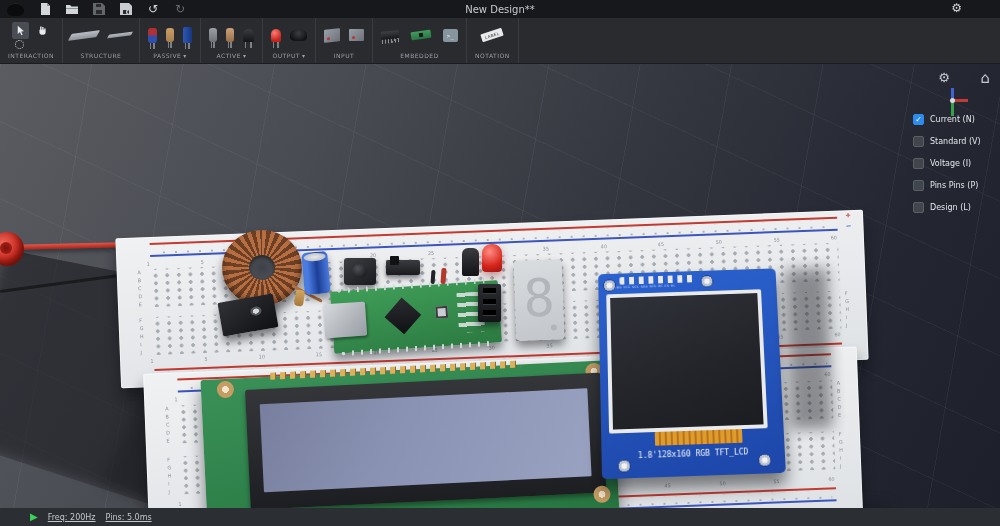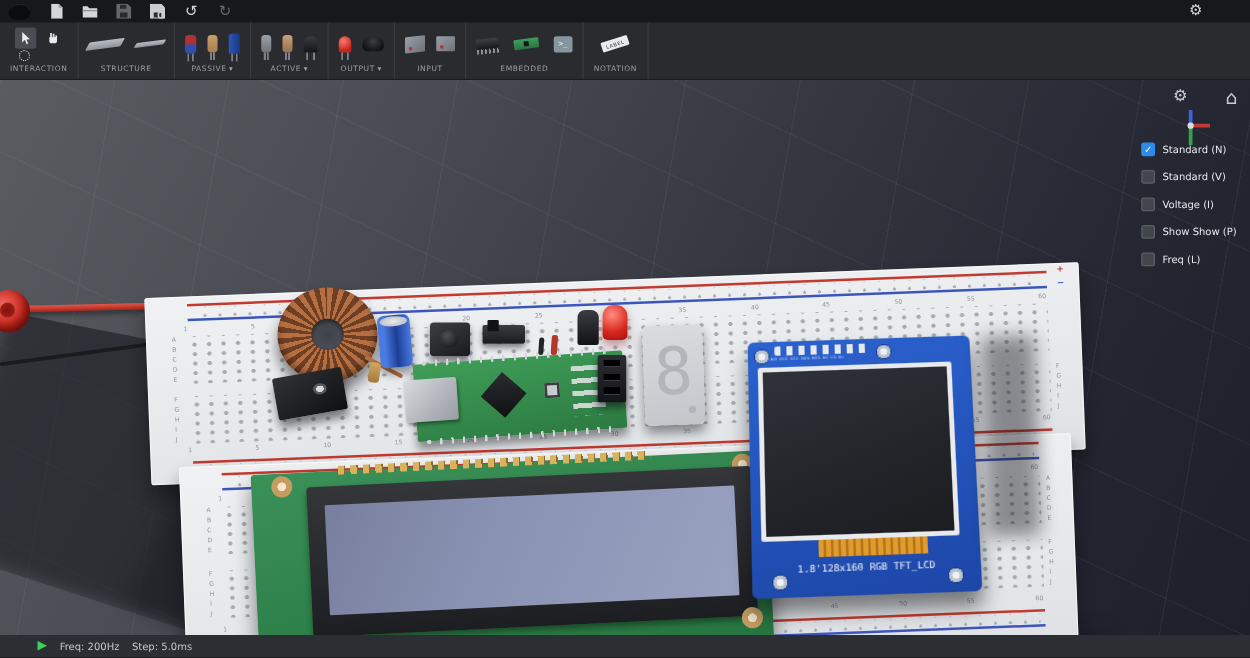--- a/index.html
+++ b/index.html
@@ -207,21 +207,21 @@
   .chk-row { display:flex; align-items:center; gap:6px; cursor:pointer; justify-content:flex-start; }
   .chk { width:11px; height:11px; border-radius:2px; background:#41454c; border:1px solid #5a5e66;
          display:flex; align-items:center; justify-content:center; font-size:8px; color:transparent; }
   .chk.on { background:#2d8ceb; border-color:#2d8ceb; color:#fff; }
   .chk-label { font-size:8px; color:#e3e6ea; width:64px; }
 
   
   .statusbar { position:absolute; left:0; top:508px; width:1000px; height:18px; background:#2b2e33;
                display:flex; align-items:center; gap:10px; padding-left:30px; }
   .play { color:#3bd257; font-size:10px; line-height:10px; cursor:pointer; }
-  .sb-text { font-size:8px; color:#c3c7cd; }
+  .sb-text { font-size:8px; color:#c3c7cd;text-decoration:underline; }
 </style>
 </head>
 <body>
 
 <div class="app">
 
   <div class="titlebar">
     <div class="logo"></div>
     <div class="tb-icons">
       <div class="tb-ic">
@@ -246,20 +246,21 @@
       <div class="tb-ic">
         <svg viewBox="0 0 12 12">
             <path d="M0 0h9l3 3v9H0z" fill="#c9ccd0"></path>
             <rect x="3" y="7" width="6" height="4" fill="#2a2b2f"></rect>
             <circle cx="9" cy="9" r="2.4" fill="none" stroke="#c9ccd0" stroke-width="1.2"></circle>
           </svg>
       </div>
       <div class="tb-ic glyph-ic">↺</div>
       <div class="tb-ic glyph-ic glyph-dim">↻</div>
     </div>
+    <div class="tb-title">New Design**</div>
     <div class="tb-gear">⚙</div>
   </div>
 
   <div class="palette">
 
     <div class="pgroup">
       <div class="pg-icons">
         <div class="i-col">
           <div style="display:flex;gap:4px;align-items:center;">
             <div class="tool-box tool-sel">
@@ -562,40 +563,40 @@
     <div class="gizmo">
       <div class="gz-up"></div>
       <div class="gz-right"></div>
       <div class="gz-down"></div>
       <div class="gz-dot"></div>
     </div>
 
     <div class="optpanel">
       <div class="chk-row">
         <span class="chk on">✓</span>
-        <span class="chk-label">Standard (N)</span>
+        <span class="chk-label">Current (N)</span>
       </div>
       <div class="chk-row">
         <span class="chk"></span>
         <span class="chk-label">Standard (V)</span>
       </div>
       <div class="chk-row">
         <span class="chk"></span>
         <span class="chk-label">Voltage (I)</span>
       </div>
       <div class="chk-row">
         <span class="chk"></span>
-        <span class="chk-label">Show Show (P)</span>
+        <span class="chk-label">Pins Pins (P)</span>
       </div>
       <div class="chk-row">
         <span class="chk"></span>
-        <span class="chk-label">Freq (L)</span>
+        <span class="chk-label">Design (L)</span>
       </div>
     </div>
   </div>
 
   <div class="statusbar">
     <span class="play">▶</span>
     <span class="sb-text">Freq: 200Hz</span>
-    <span class="sb-text">Step: 5.0ms</span>
+    <span class="sb-text">Pins: 5.0ms</span>
   </div>
 
 </div>
 
 </body></html>

